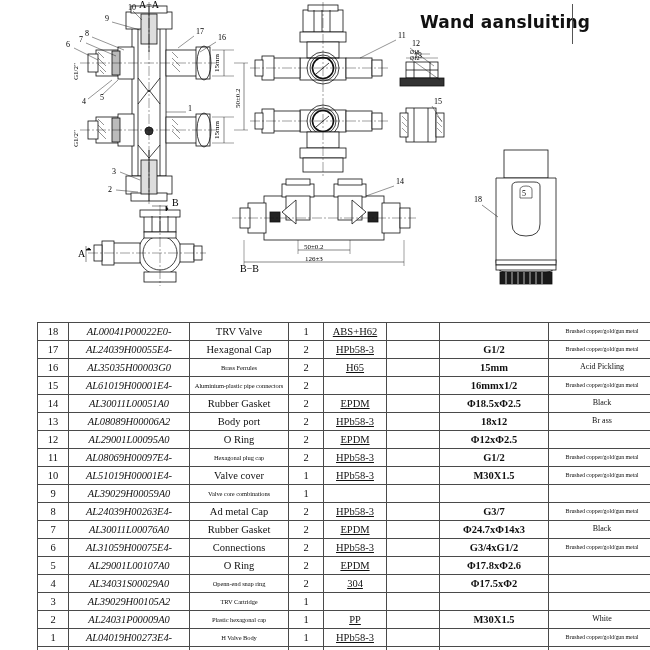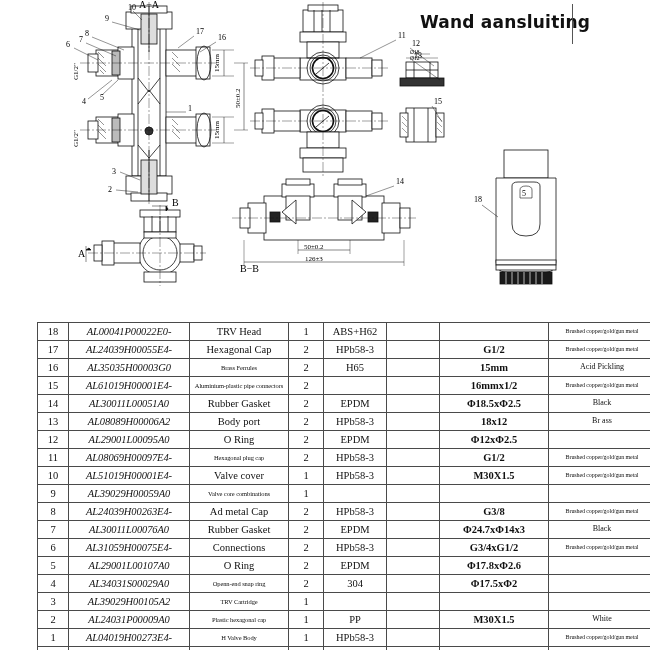--- a/index.html
+++ b/index.html
@@ -97,21 +97,21 @@
     font-size: 10.5px;
     line-height: 1.05;
     color: #111;
     overflow: hidden;
     white-space: nowrap;
   }
   .c-idx   { width: 26px; }
   .c-pn    { width: 116px; font-size: 11px; letter-spacing: -0.1px; font-style: italic; }
   .c-name  { width: 94px; }
   .c-qty   { width: 30px; }
-  .c-mat   { width: 58px; }
+  .c-mat   { width: 58px; text-decoration: underline; }
   .c-blank { width: 48px; }
   .c-spec  { width: 104px; font-weight: bold; }
   .c-rem   { width: 102px; }
 
   td.small {
     font-size: 6.5px;
     white-space: normal;
     line-height: 1.08;
     letter-spacing: -0.1px;
   }
@@ -408,21 +408,21 @@
         <text class="tiny" x="410" y="60">Ø12</text>
       </g>
     </svg>
   </div>
 
   <table class="parts-table">
     <tbody>
       <tr>
         <td class="c-idx">18</td>
         <td class="c-pn">AL00041P00022E0-</td>
-        <td class="c-name">TRV Head</td>
+        <td class="c-name">TRV Valve</td>
         <td class="c-qty">1</td>
         <td class="c-mat">ABS+H62</td>
         <td class="c-blank"></td>
         <td class="c-spec"></td>
         <td class="c-rem remark-txt">Brushed copper/gold/gun metal</td>
       </tr>
       <tr>
         <td class="c-idx">17</td>
         <td class="c-pn">AL24039H00055E4-</td>
         <td class="c-name">Hexagonal Cap</td>
@@ -512,21 +512,21 @@
         <td class="c-spec"></td>
         <td class="c-rem remark-mid"></td>
       </tr>
       <tr>
         <td class="c-idx">8</td>
         <td class="c-pn">AL24039H00263E4-</td>
         <td class="c-name">Ad metal Cap</td>
         <td class="c-qty">2</td>
         <td class="c-mat">HPb58-3</td>
         <td class="c-blank"></td>
-        <td class="c-spec">G3/8</td>
+        <td class="c-spec">G3/7</td>
         <td class="c-rem remark-txt">Brushed copper/gold/gun metal</td>
       </tr>
       <tr>
         <td class="c-idx">7</td>
         <td class="c-pn">AL30011L00076A0</td>
         <td class="c-name">Rubber Gasket</td>
         <td class="c-qty">2</td>
         <td class="c-mat">EPDM</td>
         <td class="c-blank"></td>
         <td class="c-spec">Φ24.7xΦ14x3</td>

